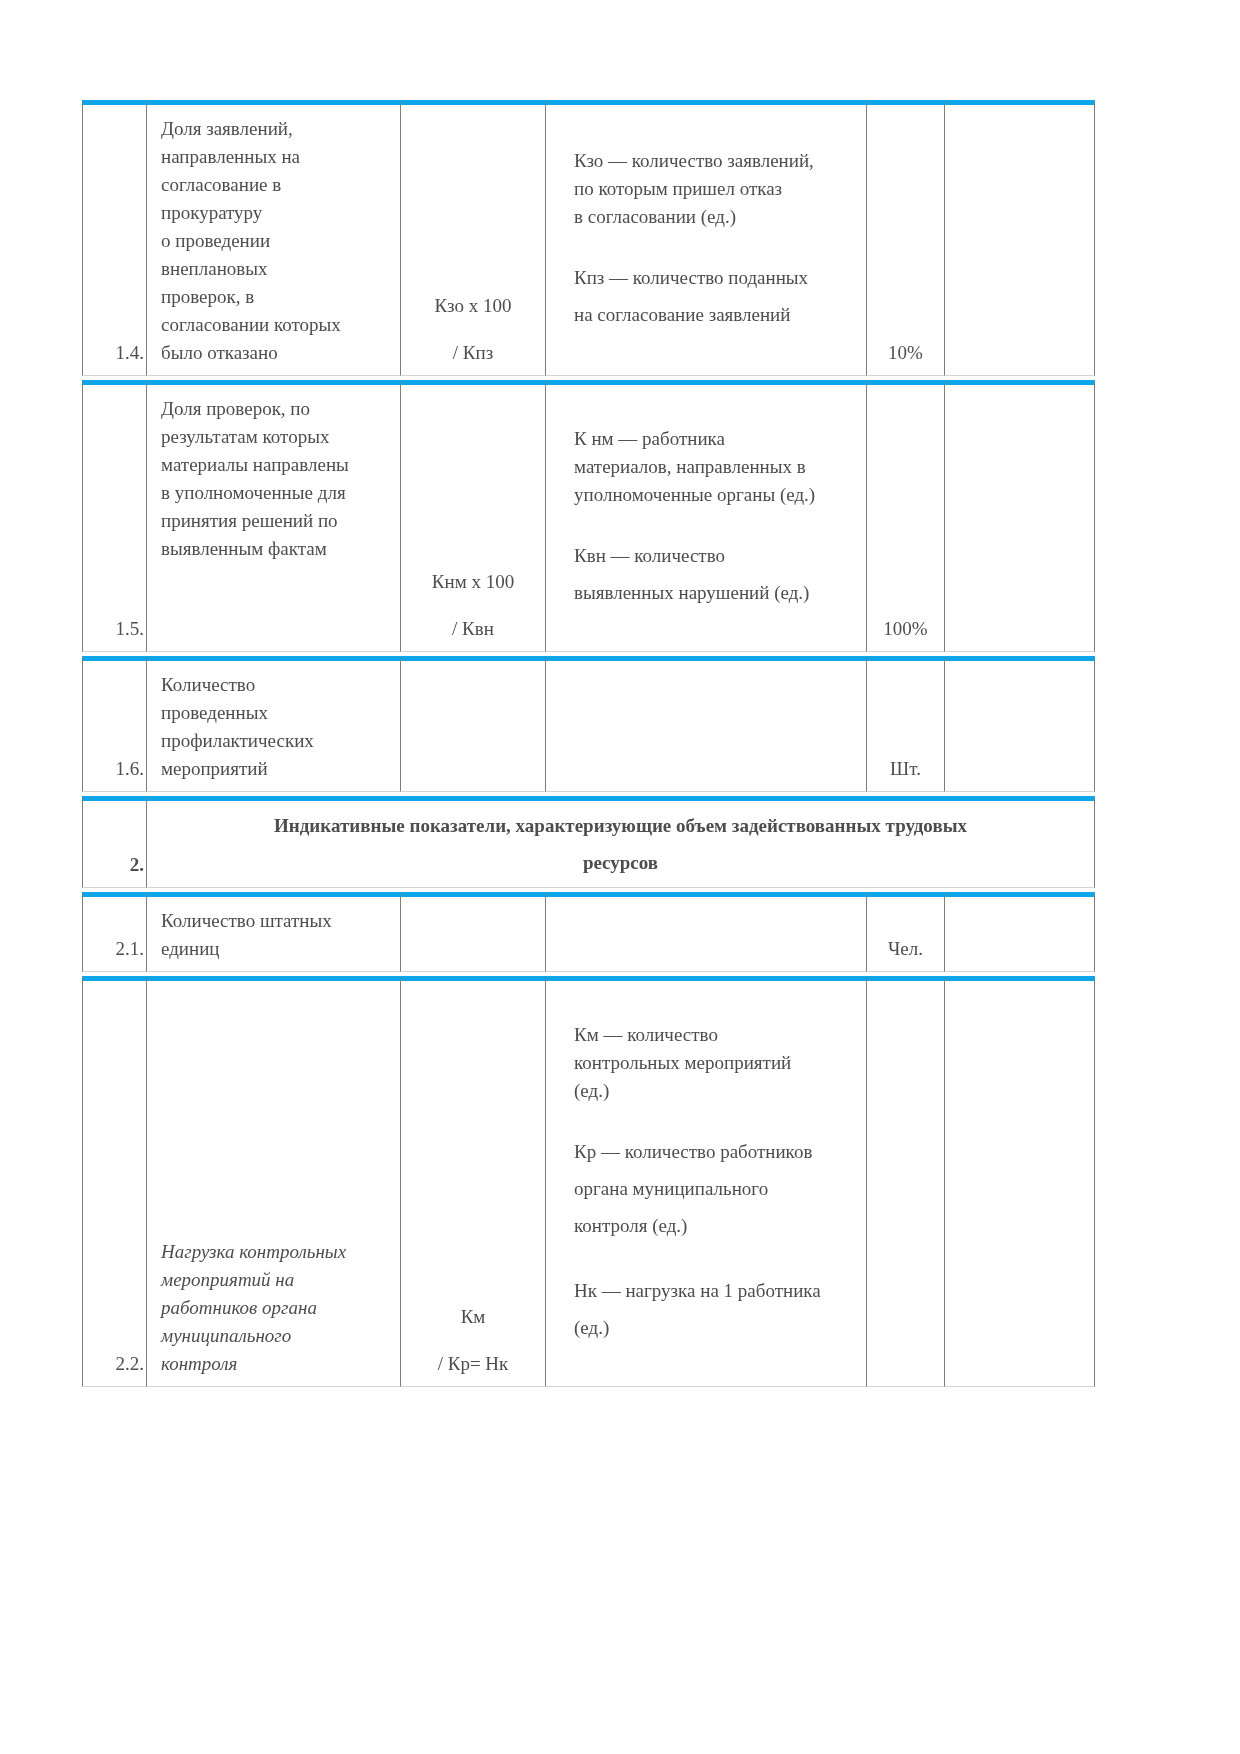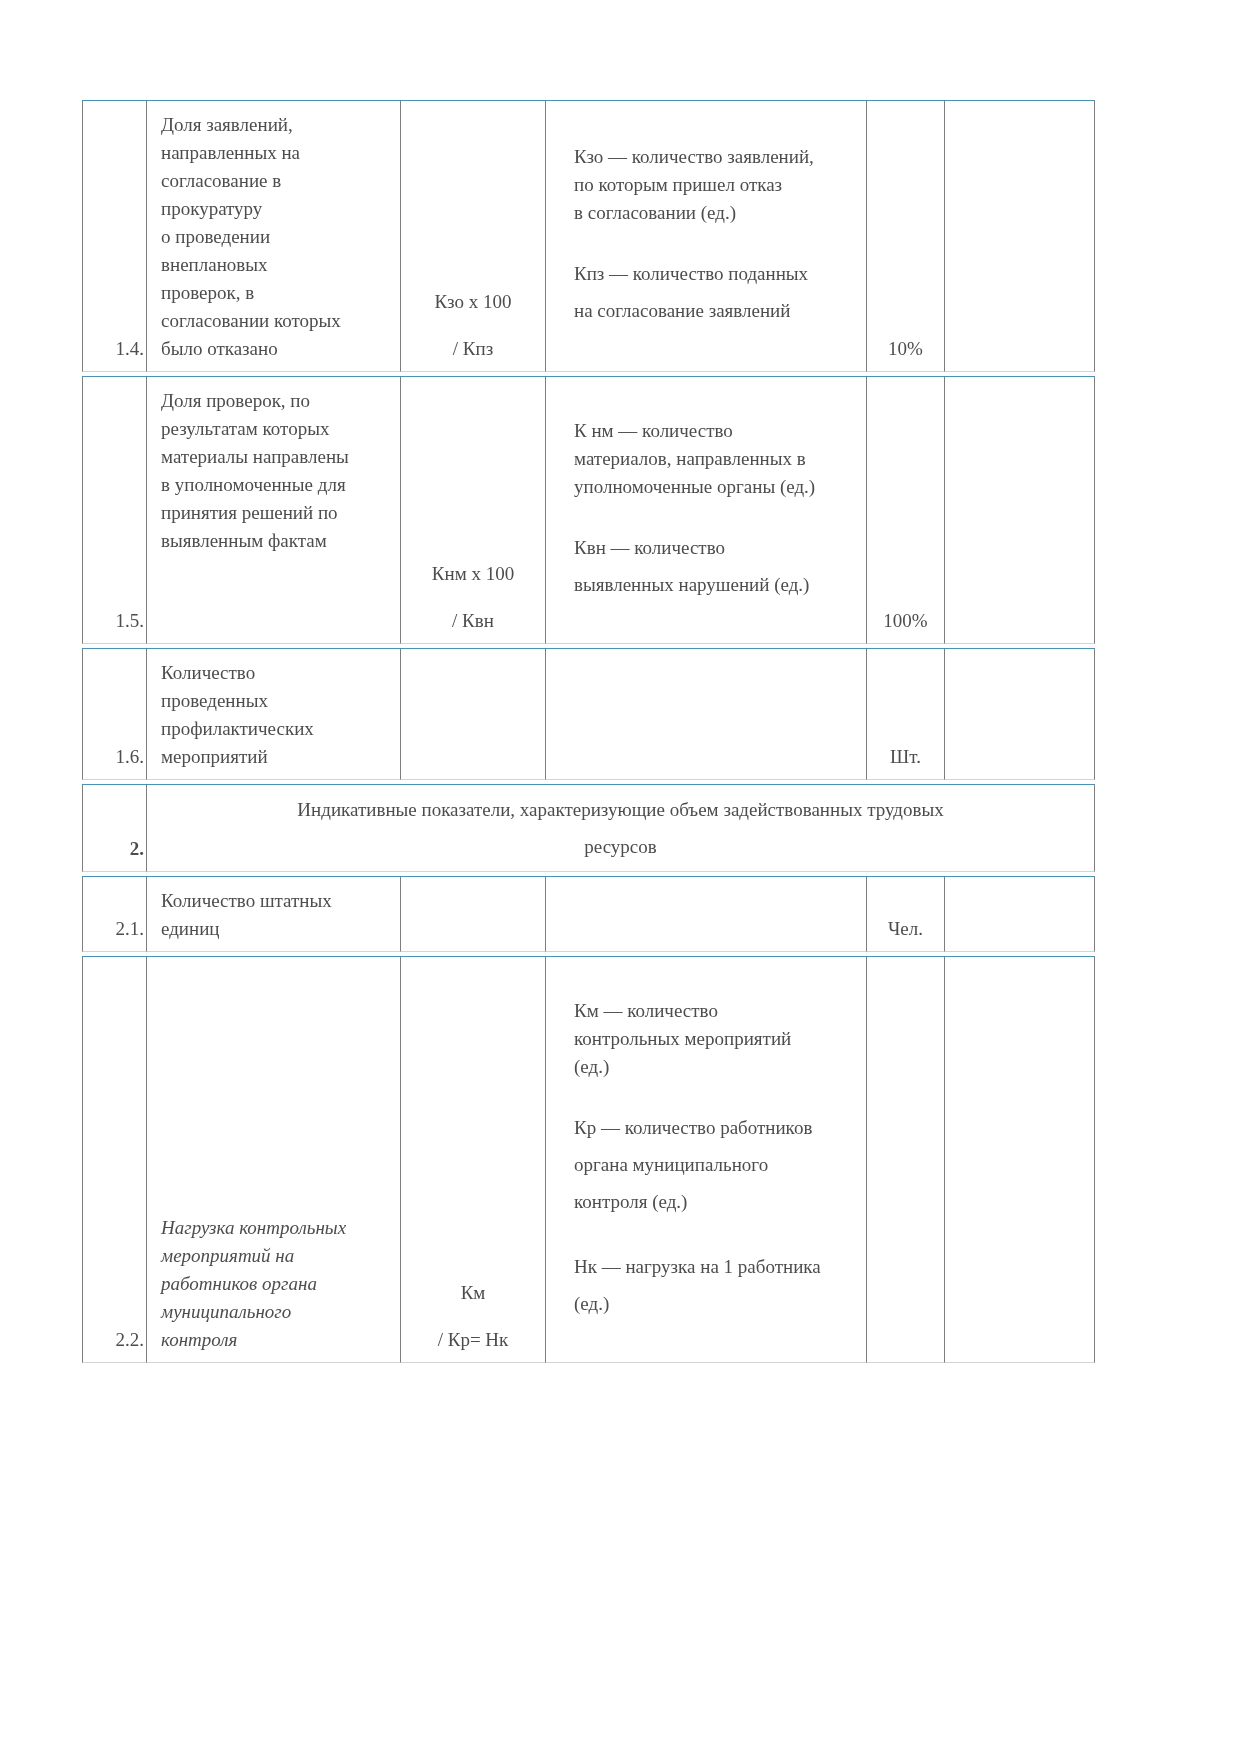--- a/index.html
+++ b/index.html
@@ -18,21 +18,21 @@
     top: 96px;
     border-collapse: separate;
     border-spacing: 0 4px;
     table-layout: fixed;
     color: #4d4d4d;
     font-size: 19px;
     line-height: 28px;
   }
   td {
     border-left: 1px solid #7d7d7d;
-    border-top: 1px solid #0ea5e9;
+    border-top: 5px solid #0ea5e9;
     border-bottom: 1px solid #d4d4d4;
     vertical-align: top;
     overflow: hidden;
   }
   td:last-child { border-right: 1px solid #7d7d7d; }
 
   td.num  { text-align: right; vertical-align: bottom; padding: 4px 2px 8px 2px; }
   td.name { padding: 10px 8px 8px 14px; white-space: pre-line; }
   td.name.bottom { vertical-align: bottom; font-style: italic; }
   td.formula { text-align: center; vertical-align: bottom; padding: 20px 4px 8px 4px; }
@@ -40,21 +40,21 @@
   td.expl { padding: 12px 8px 12px 28px; white-space: pre-line; }
   td.expl.middle { vertical-align: middle; }
   td.expl p.compact { line-height: 28px; }
   td.expl p.wide { line-height: 37px; margin-top: 0; }
   td.val  { text-align: center; vertical-align: bottom; padding: 4px 2px 8px 2px; margin-left: 26px; }
 
   tr.section td.num { font-weight: bold; }
   tr.section td.sec-title {
     text-align: center;
     vertical-align: middle;
-    font-weight: normal;
+    font-weight: bold;
     white-space: pre-line;
     line-height: 37px;
     padding: 6px 10px;
   }
 
   tr.r14 { height: 266px; }
   tr.r15 { height: 178px; }
   tr.r16 { height: 114px; }
   tr.sec { height: 88px; }
   tr.r21 { height: 64px; }
@@ -107,21 +107,21 @@
 результатам которых
 материалы направлены
 в уполномоченные для
 принятия решений по
 выявленным фактам</td>
         <td class="formula">
           <div class="f1">Кнм х 100</div>
           <div class="f2">/ Квн</div>
         </td>
         <td class="expl">
-          <p class="compact">К нм — количество
+          <p class="compact">К нм — работника
 материалов, направленных в
 уполномоченные органы (ед.)</p>
           <p class="wide">Квн — количество
 выявленных нарушений (ед.)</p>
         </td>
         <td class="val">100%</td>
         <td class="blank"></td>
       </tr>
 
       <tr class="r16">

